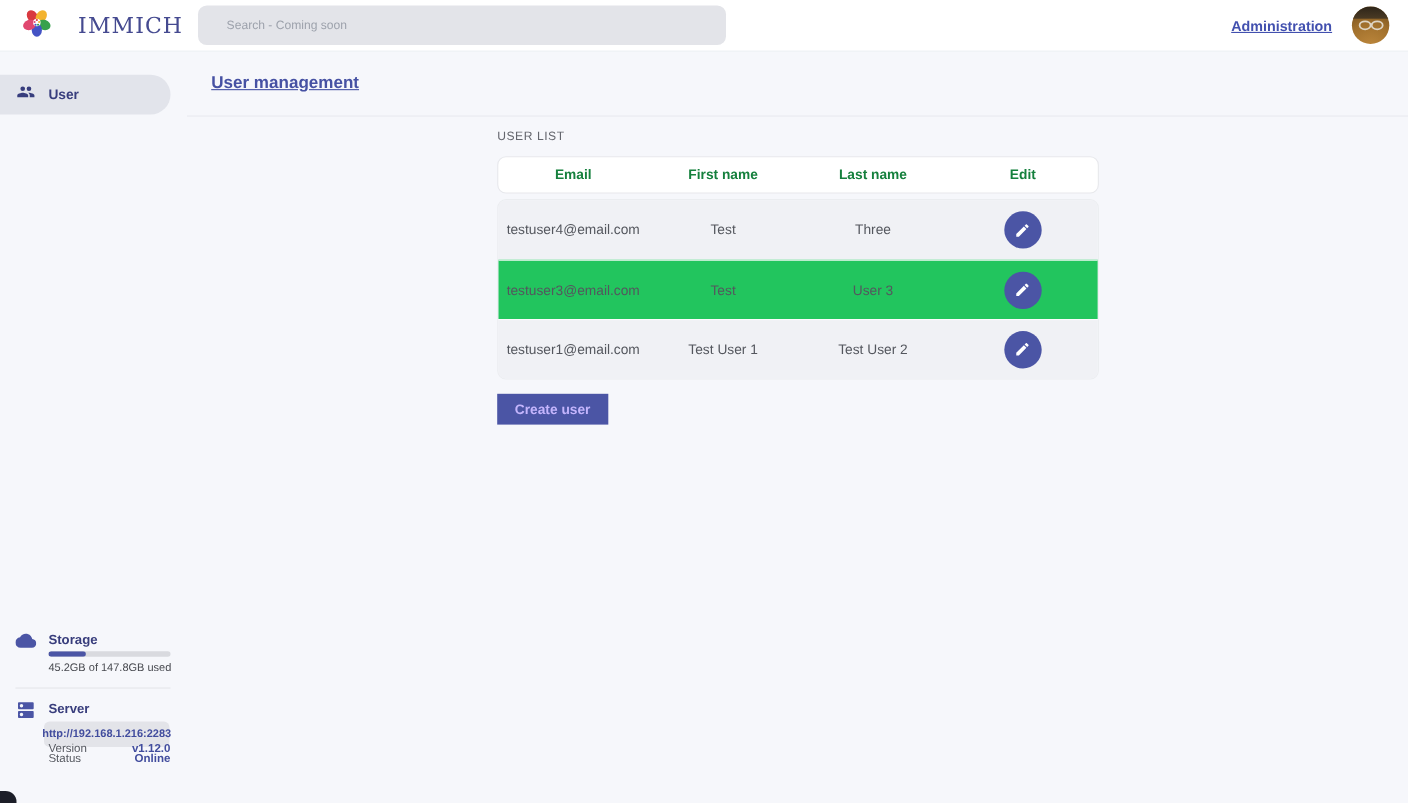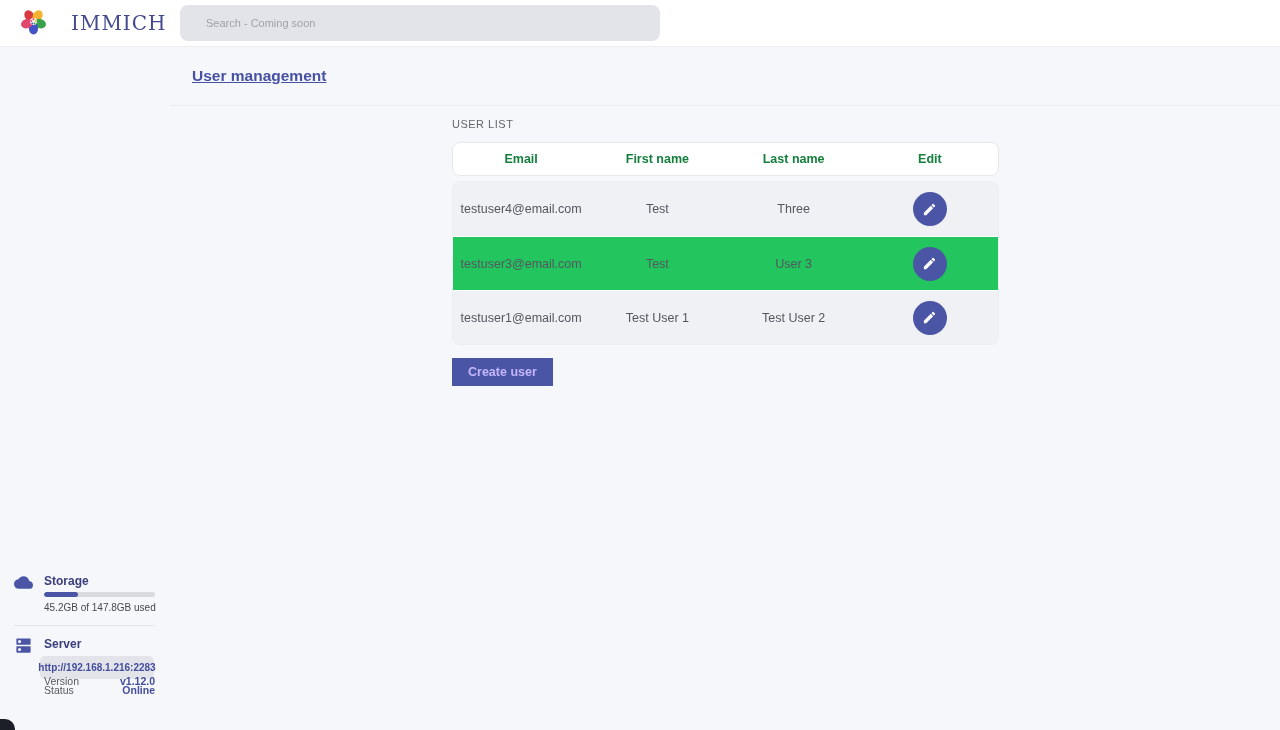--- a/index.html
+++ b/index.html
@@ -133,24 +133,42 @@
           <circle cx="12.3" cy="15.5" r="1" fill="#4453c5"></circle>
           <circle cx="11.4" cy="13" r="1" fill="#e0476f"></circle>
         </g>
       </svg>
     </span>
     <span class="logo-text">IMMICH</span>
   </div>
 
   <input class="searchbar" type="text" placeholder="Search - Coming soon" style="">
 
+  <div class="nav-right">
+    <a class="admin-link">Administration</a>
+    <div class="avatar">
+      <svg width="28" height="14" viewBox="0 0 28 14">
+        <ellipse cx="9" cy="7" rx="5" ry="3.6" fill="none" stroke="#ded5c4" stroke-width="1.6"></ellipse>
+        <ellipse cx="20" cy="7" rx="5" ry="3.6" fill="none" stroke="#ded5c4" stroke-width="1.6"></ellipse>
+        <line x1="13.6" y1="6" x2="15.6" y2="6" stroke="#ded5c4" stroke-width="1.4"></line>
+      </svg>
+    </div>
+  </div>
 </nav>
 
 <aside class="sidebar">
 
+  <div class="sidebar-item">
+    <span>
+      <svg width="17" height="17" viewBox="0 0 24 24" fill="#373d7d">
+        <path d="M16,13C15.71,13 15.38,13 15.03,13.05C16.19,13.89 17,15 17,16.5V19H23V16.5C23,14.17 18.33,13 16,13M8,13C5.67,13 1,14.17 1,16.5V19H15V16.5C15,14.17 10.33,13 8,13M8,11A3,3 0 0,0 11,8A3,3 0 0,0 8,5A3,3 0 0,0 5,8A3,3 0 0,0 8,11M16,11A3,3 0 0,0 19,8A3,3 0 0,0 16,5A3,3 0 0,0 13,8A3,3 0 0,0 16,11Z"></path>
+      </svg>
+    </span>
+    <span class="sidebar-item-label">User</span>
+  </div>
 
   <span class="storage-icon-wrap">
     <svg width="19" height="19" viewBox="0 0 24 24" fill="#4b55a5">
       <path d="M19.35,10.04C18.67,6.59 15.64,4 12,4C9.11,4 6.6,5.64 5.35,8.04C2.34,8.36 0,10.91 0,14A6,6 0 0,0 6,20H19A5,5 0 0,0 24,15C24,12.36 21.95,10.22 19.35,10.04Z"></path>
     </svg>
   </span>
   <div class="storage-title">Storage</div>
   <div class="progress-track">
     <div class="progress-fill" style="width: 30.6%;"></div>
   </div>

